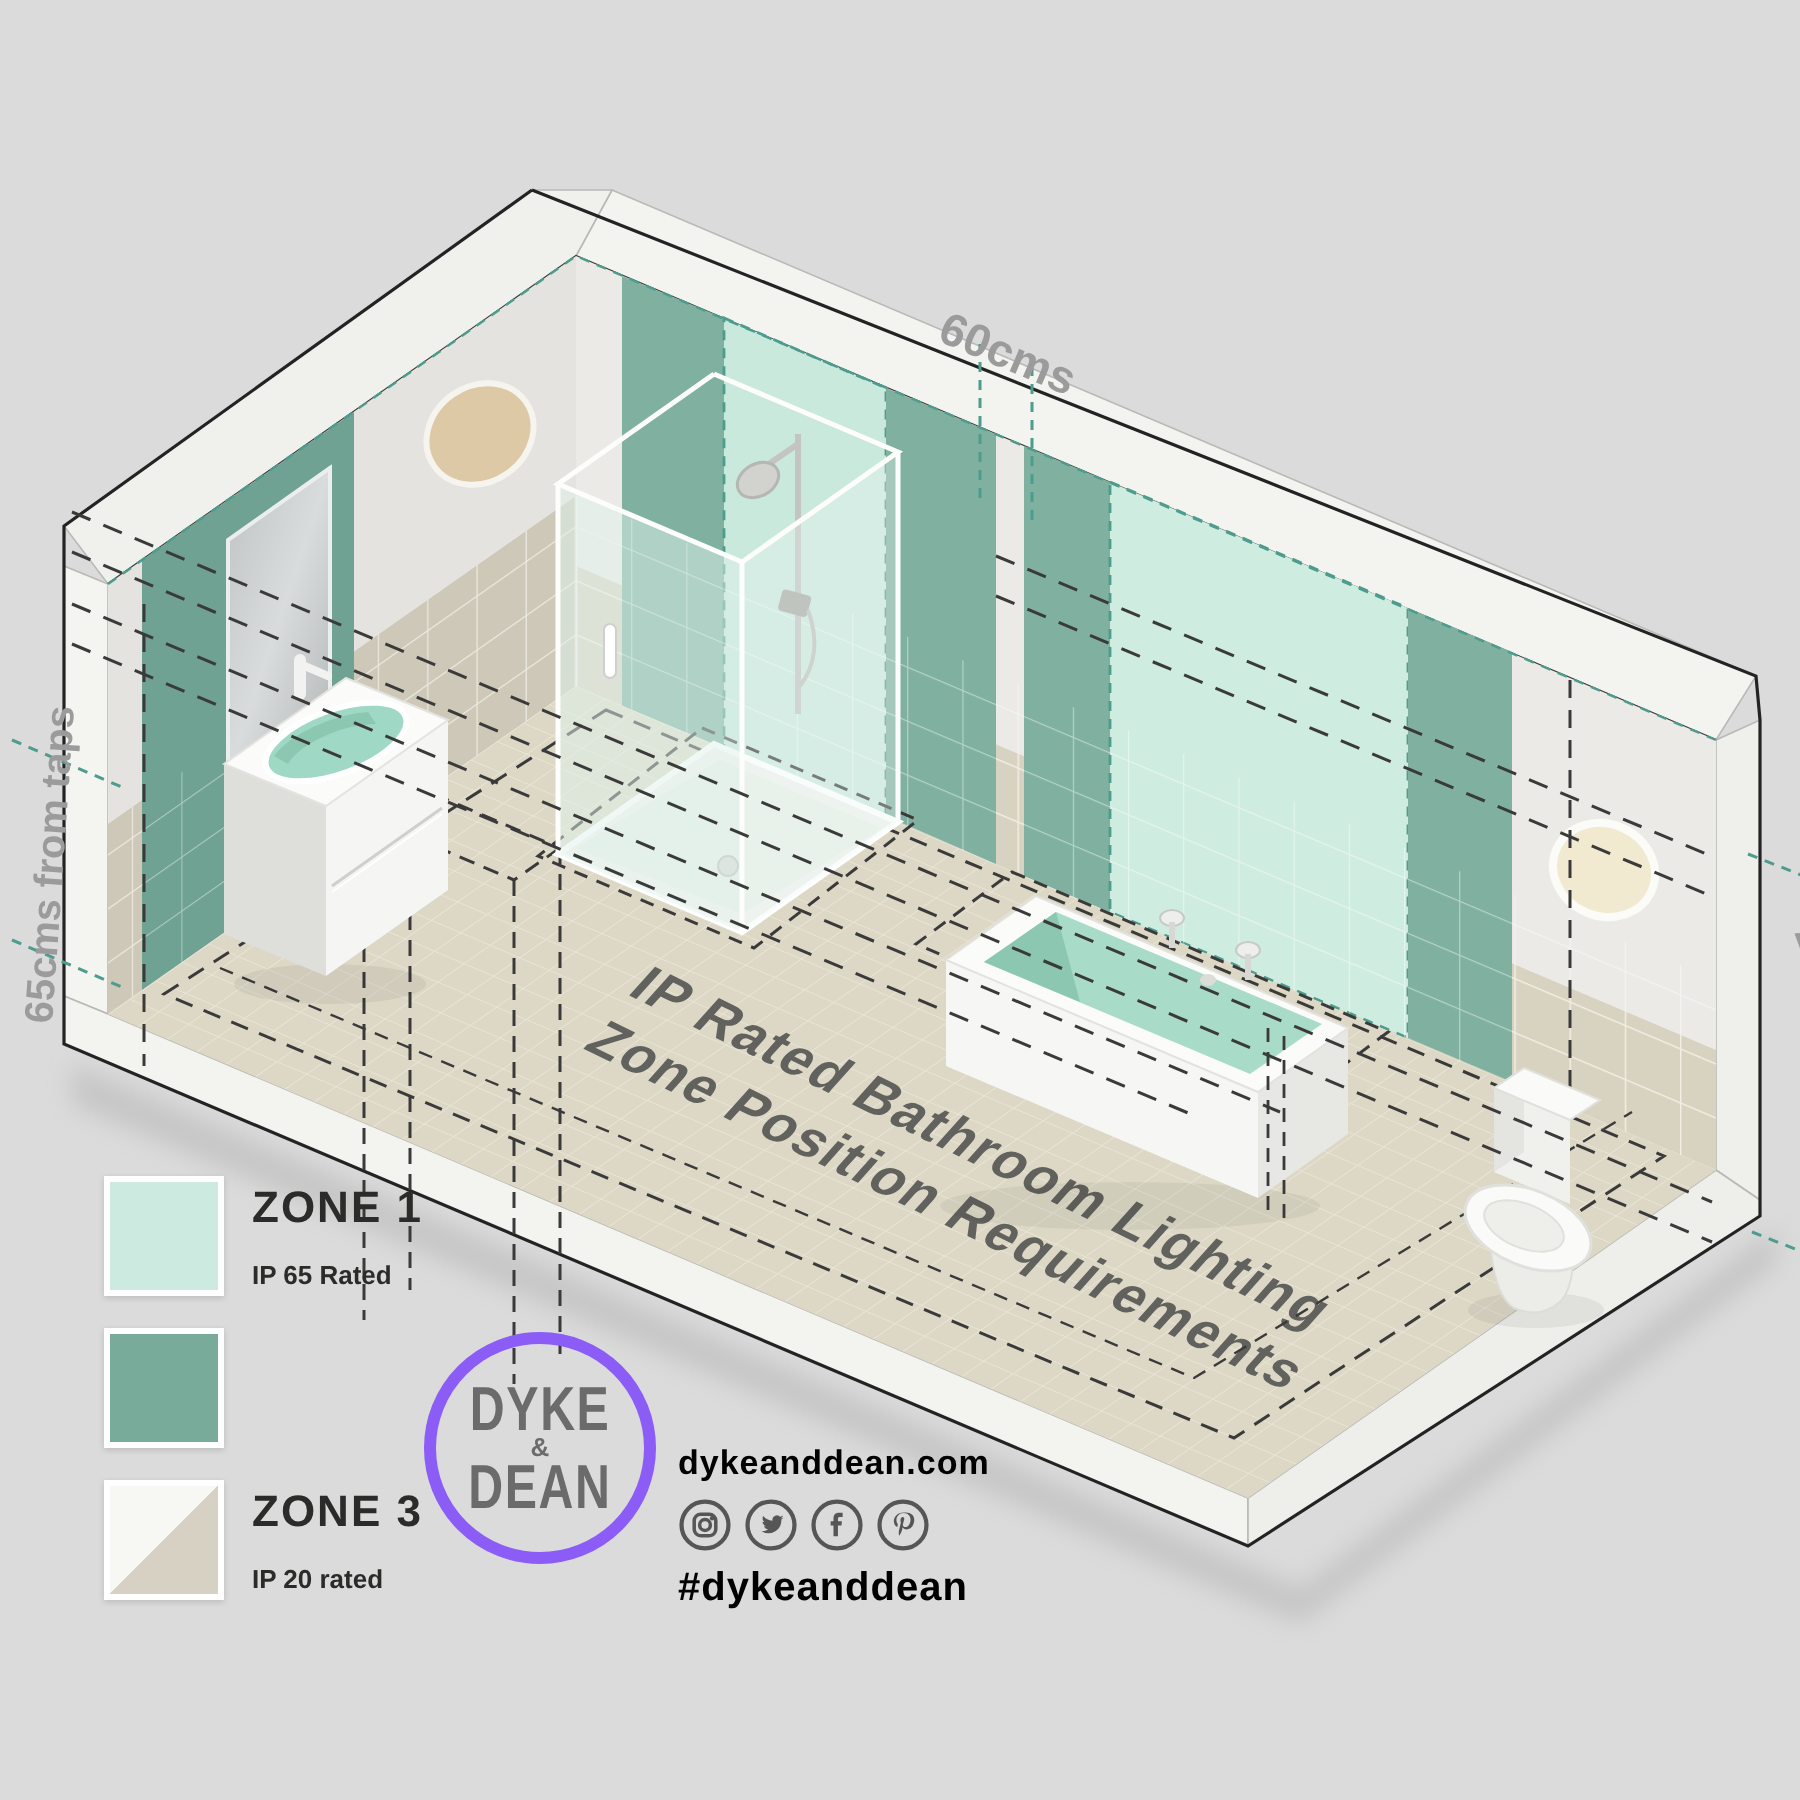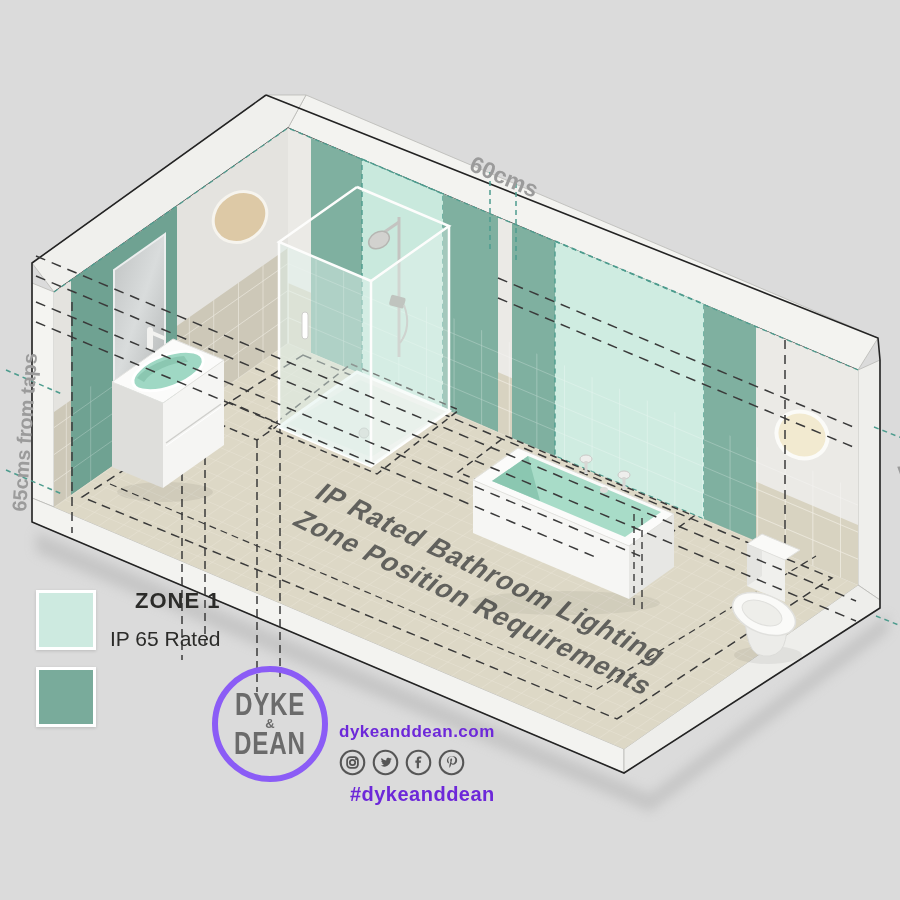--- a/index.html
+++ b/index.html
@@ -1,35 +1,35 @@
 <!DOCTYPE html>
 <html><head>
 <meta charset="utf-8">
 <style>
   html,body{margin:0;padding:0;}
   body{width:900px;height:900px;background:#dbdbdb;font-family:"Liberation Sans",sans-serif;overflow:hidden;}
   .stage{position:relative;width:900px;height:900px;background:#dbdbdb;}
   svg.scene{position:absolute;left:0;top:0;}
   
-  .legend{position:absolute;left:36px;top:588px;text-align:right;}
+  .legend{position:absolute;left:52px;top:588px;}
   .legend-row{display:flex;align-items:center;margin-bottom:16px;}
   .swatch{width:54px;height:54px;border:3px solid #fff;box-shadow:0 1px 3px rgba(0,0,0,0.15);}
   .swatch.z1{background:#cdeae0;}
   .swatch.z2{background:#79ab9b;}
   .swatch.z3{background:linear-gradient(135deg,#f7f7f4 49.5%,#d6d1c2 50%);}
   .legend-text{margin-left:14px;color:#2b2b29;}
   .legend-zone{font-size:22px;font-weight:bold;letter-spacing:1px;}
-  .legend-rating{font-size:21px;font-weight:normal;margin-top:13px;}
+  .legend-rating{font-size:13px;font-weight:bold;margin-top:13px;}
   
   .logo-circle{position:absolute;left:212px;top:666px;width:104px;height:104px;border:6px solid #8b5cf6;
     border-radius:50%;display:flex;flex-direction:column;align-items:center;justify-content:center;color:#6b6b6b;}
   .logo-word{font-size:31px;font-weight:bold;line-height:27px;letter-spacing:1px;transform:scaleX(0.78);}
   .logo-amp{font-size:13px;font-weight:bold;line-height:12px;}
   
-  .social{position:absolute;left:339px;top:722px;color:#6d28d9;text-align:right;}
+  .social{position:absolute;left:339px;top:722px;color:#000000;}
   .website{font-size:17px;font-weight:bold;letter-spacing:0.5px;}
   .icons{display:flex;gap:6px;margin-top:7px;}
   .icons svg{display:block;}
   .hashtag{font-size:20px;font-weight:bold;letter-spacing:0.5px;margin-top:7px;}
 </style>
 </head>
 <body>
 
 <div class="stage">
 
@@ -217,20 +217,27 @@
   <div class="legend-row">
     <div class="swatch z1"></div>
     <div class="legend-text">
       <div class="legend-zone">ZONE 1</div>
       <div class="legend-rating">IP 65 Rated</div>
     </div>
   </div>
   <div class="legend-row">
     <div class="swatch z2"></div>
   </div>
+  <div class="legend-row">
+    <div class="swatch z3"></div>
+    <div class="legend-text">
+      <div class="legend-zone">ZONE 3</div>
+      <div class="legend-rating">IP 20 rated</div>
+    </div>
+  </div>
 </div>
 
 <div class="logo-circle">
   <div class="logo-word">DYKE</div>
   <div class="logo-amp">&amp;</div>
   <div class="logo-word">DEAN</div>
 </div>
 
 <div class="social">
   <div class="website">dykeanddean.com</div>

